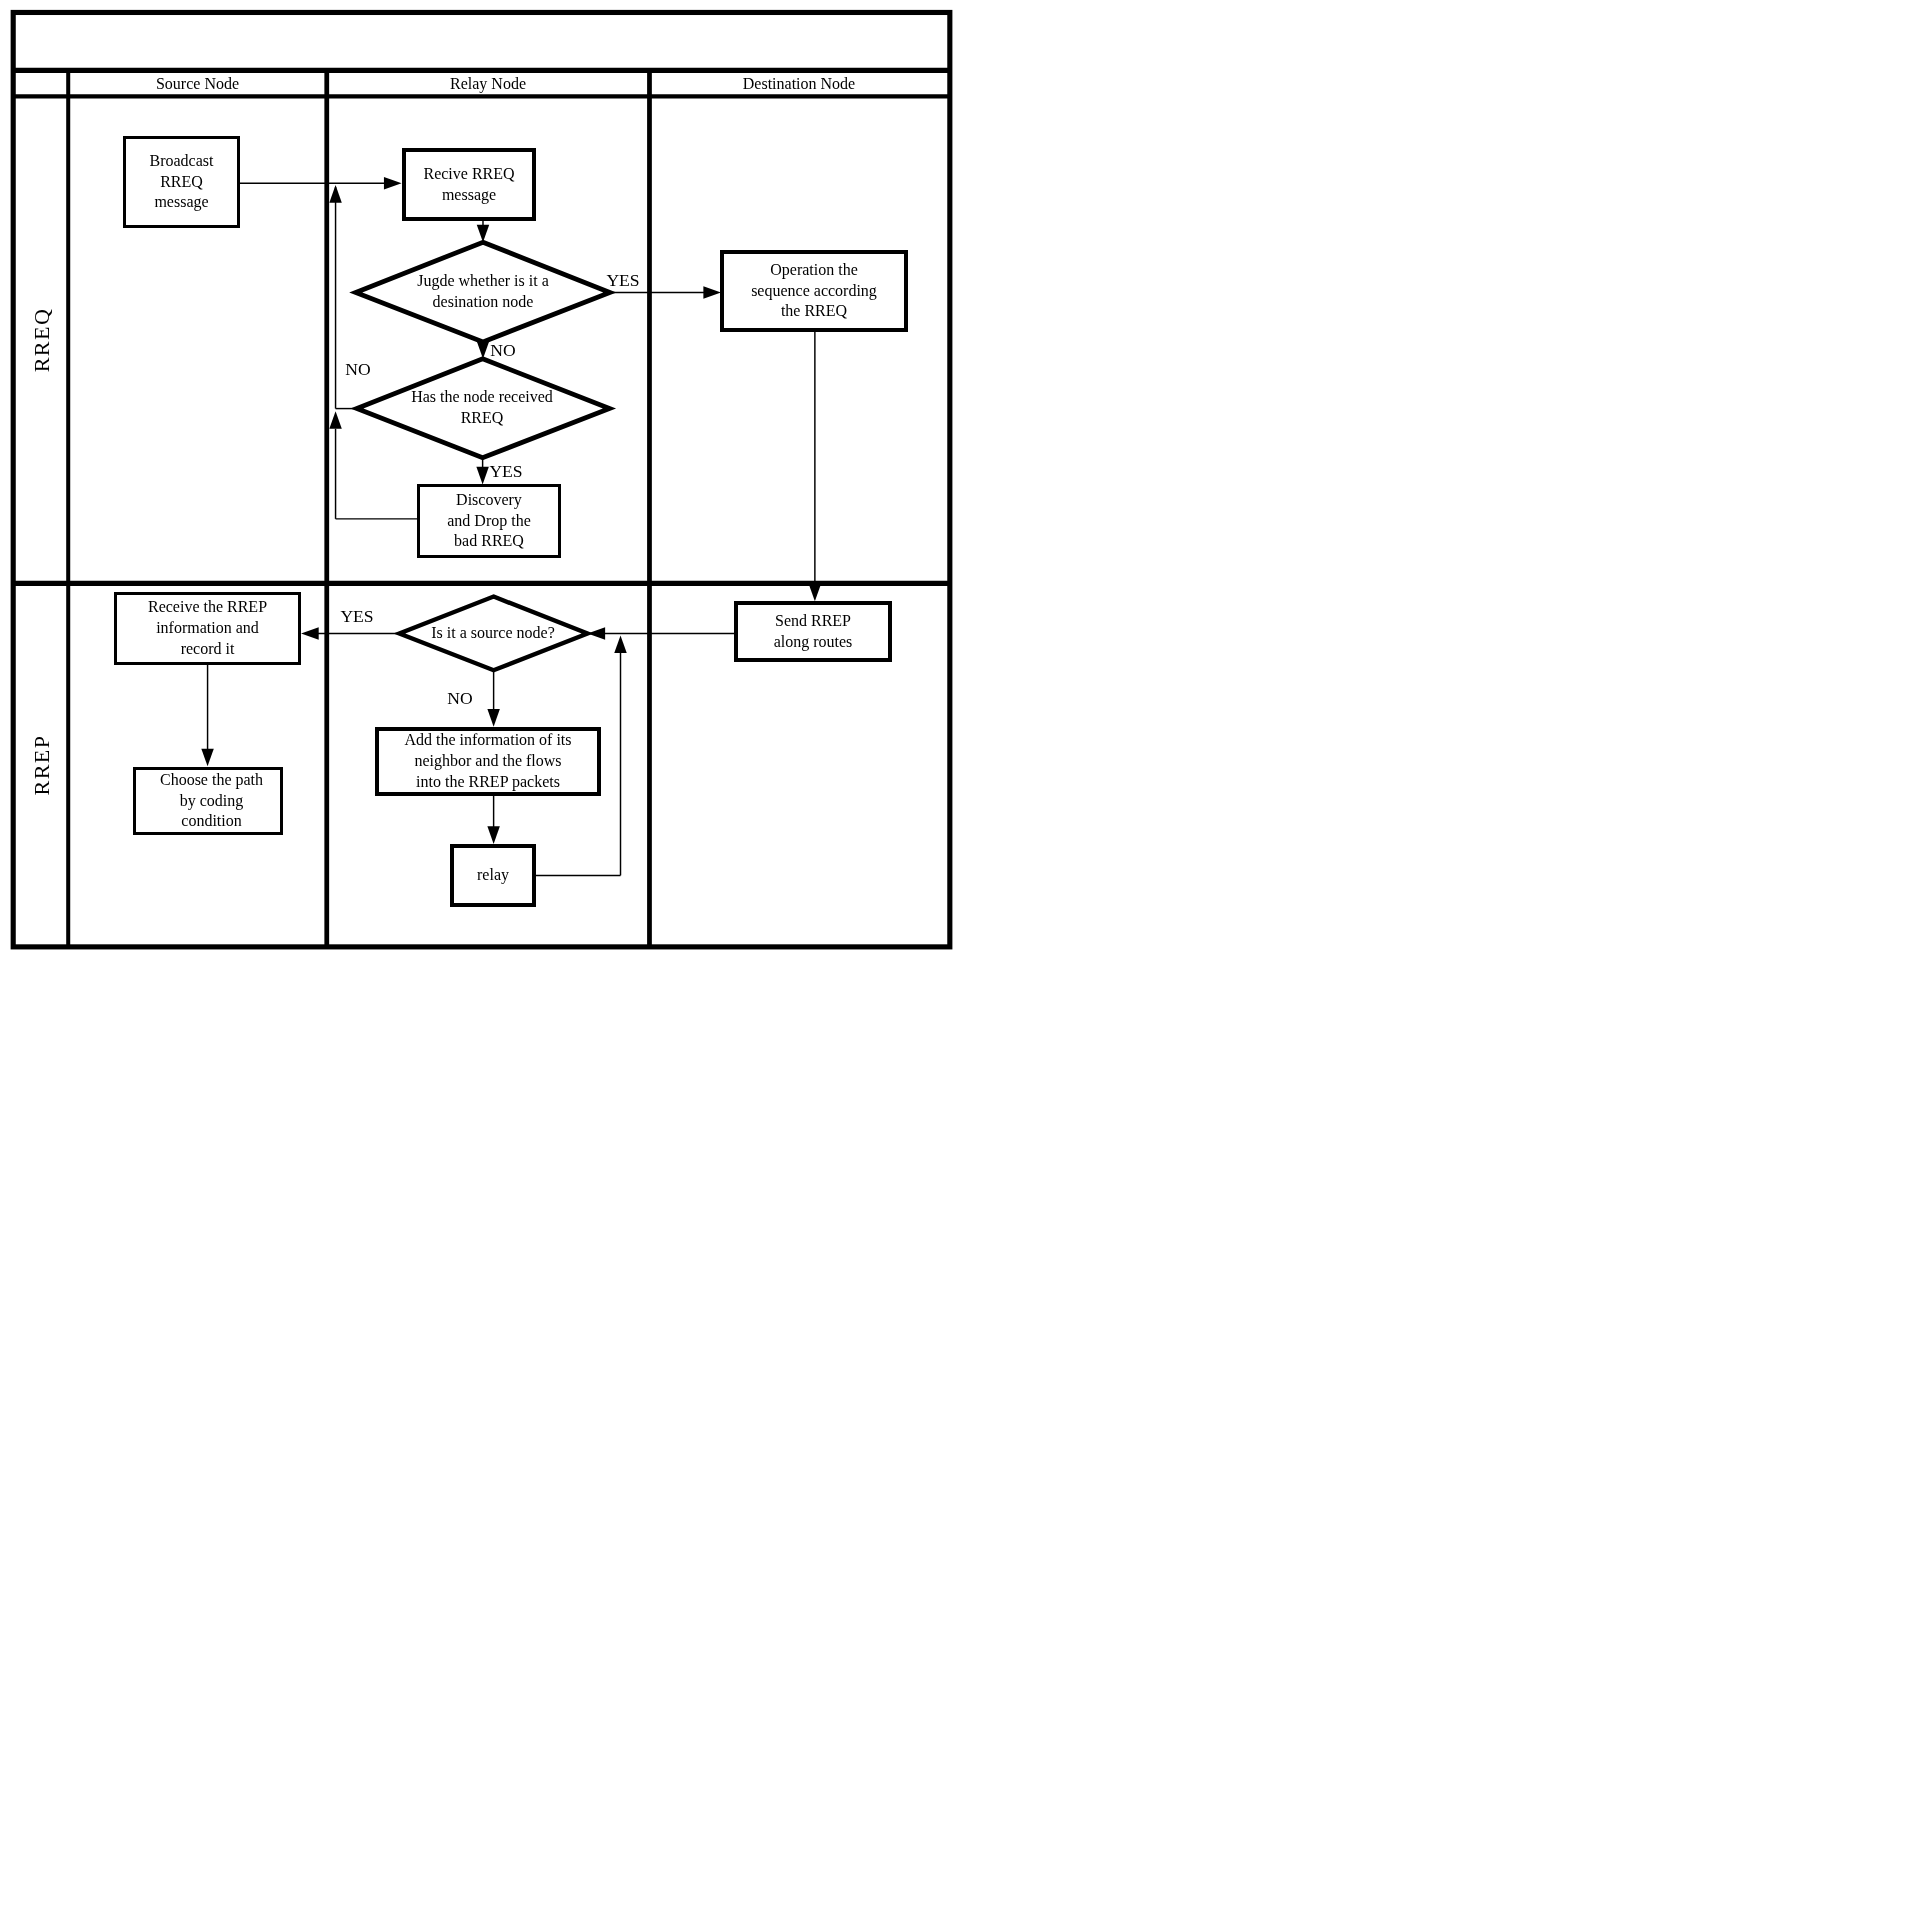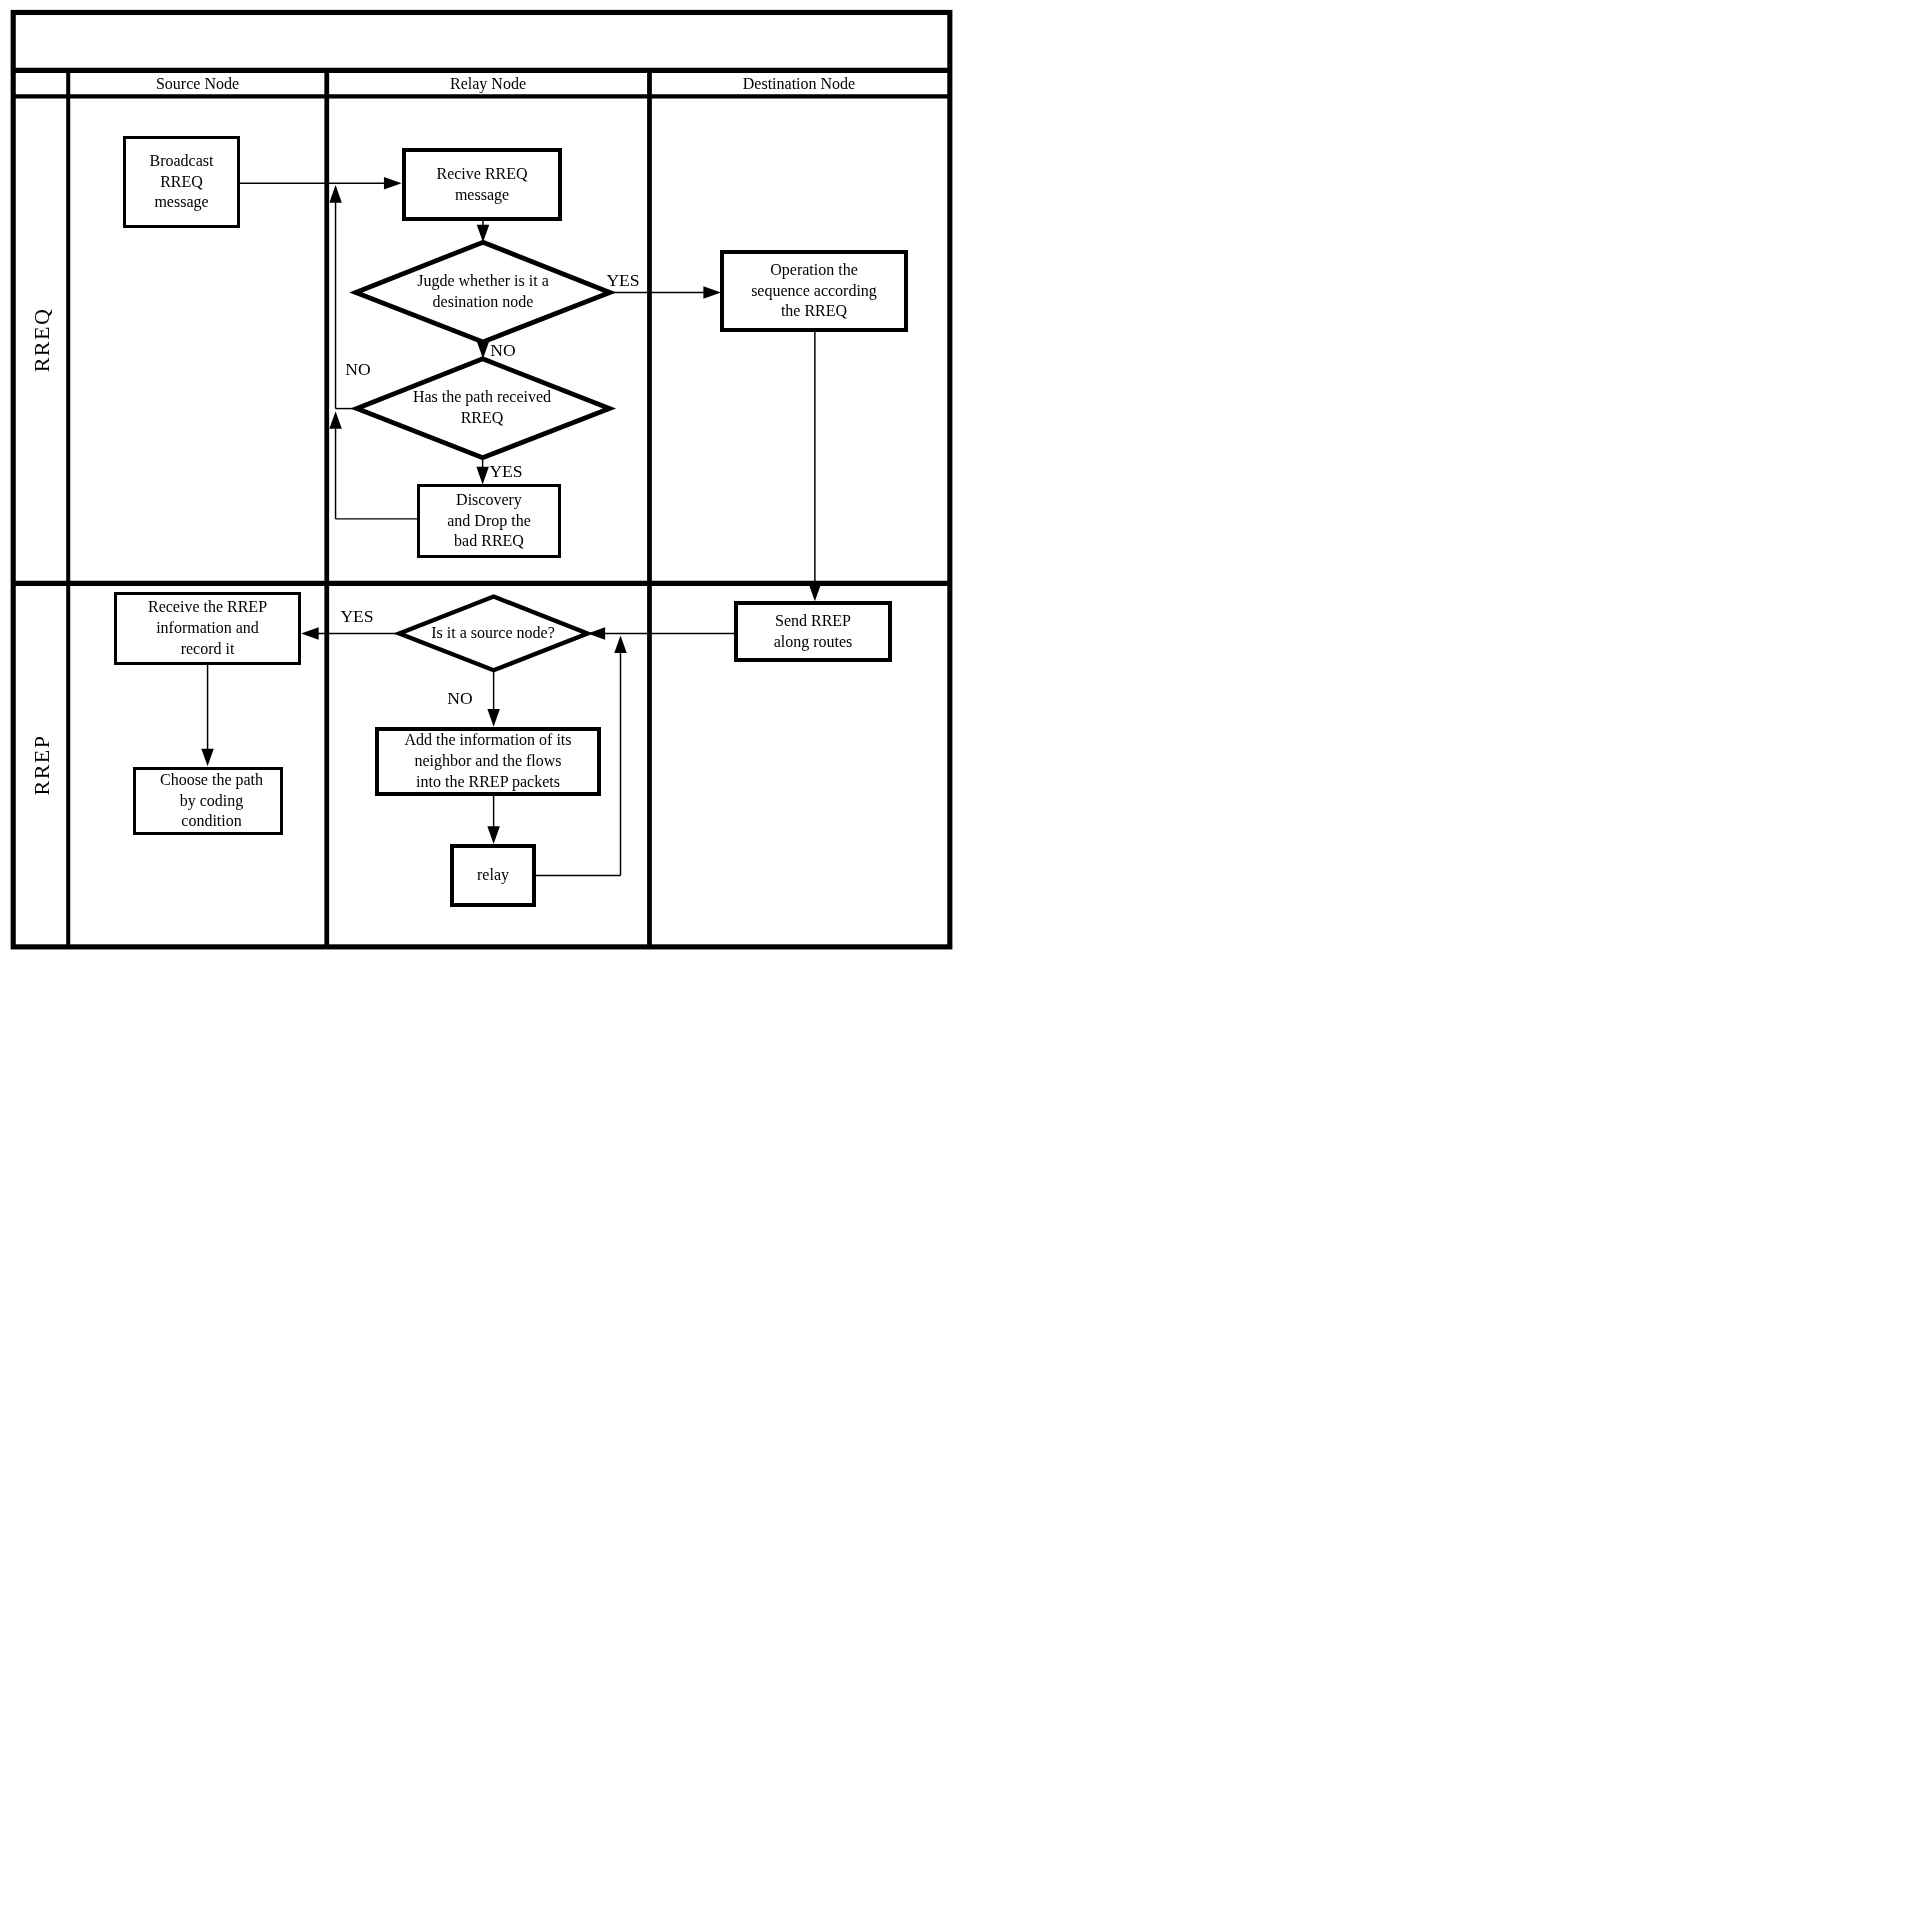--- a/index.html
+++ b/index.html
@@ -104,21 +104,21 @@
 
   <div class="hdr" style="left:68px;width:259px;">Source Node</div>
   <div class="hdr" style="left:327px;width:322px;">Relay Node</div>
   <div class="hdr" style="left:649px;width:300px;">Destination Node</div>
   <div class="rowlbl" style="left:41px;top:340px;">RREQ</div>
   <div class="rowlbl" style="left:41px;top:765px;">RREP</div>
 
   <div class="box" style="left:123px;top:136px;width:117px;height:92px;">Broadcast
 RREQ
 message</div>
-  <div class="box b6" style="left:402px;top:148px;width:160px;height:73px;">Recive RREQ
+  <div class="box b6" style="left:402px;top:148px;width:134px;height:73px;">Recive RREQ
 message</div>
   <div class="box b6" style="left:720px;top:250px;width:188px;height:82px;">Operation the
 sequence according
 the RREQ</div>
   <div class="box" style="left:417px;top:484px;width:144px;height:74px;">Discovery
 and Drop the
 bad RREQ</div>
   <div class="box" style="left:114px;top:592px;width:187px;height:73px;">Receive the RREP
 information and
 record it</div>
@@ -127,21 +127,21 @@
 condition</div>
   <div class="box b6" style="left:375px;top:727px;width:226px;height:69px;">Add the information of its
 neighbor and the flows
 into the RREP packets</div>
   <div class="box b6" style="left:450px;top:844px;width:86px;height:63px;">relay</div>
   <div class="box b6" style="left:734px;top:601px;width:158px;height:61px;">Send RREP
 along routes</div>
 
   <div class="dtext" style="left:483px;top:292px;width:279px;">Jugde whether is it a
 desination node</div>
-  <div class="dtext" style="left:482px;top:408px;width:293px;">Has the path received
+  <div class="dtext" style="left:482px;top:408px;width:293px;">Has the node received
 RREQ</div>
   <div class="dtext" style="left:493px;top:633px;width:220px;">Is it a source node?</div>
 
   <div class="lbl" style="left:623px;top:280px;">YES</div>
   <div class="lbl" style="left:503px;top:350px;">NO</div>
   <div class="lbl" style="left:358px;top:369px;">NO</div>
   <div class="lbl" style="left:506px;top:471px;">YES</div>
   <div class="lbl" style="left:357px;top:616px;">YES</div>
   <div class="lbl" style="left:460px;top:698px;">NO</div>
 

